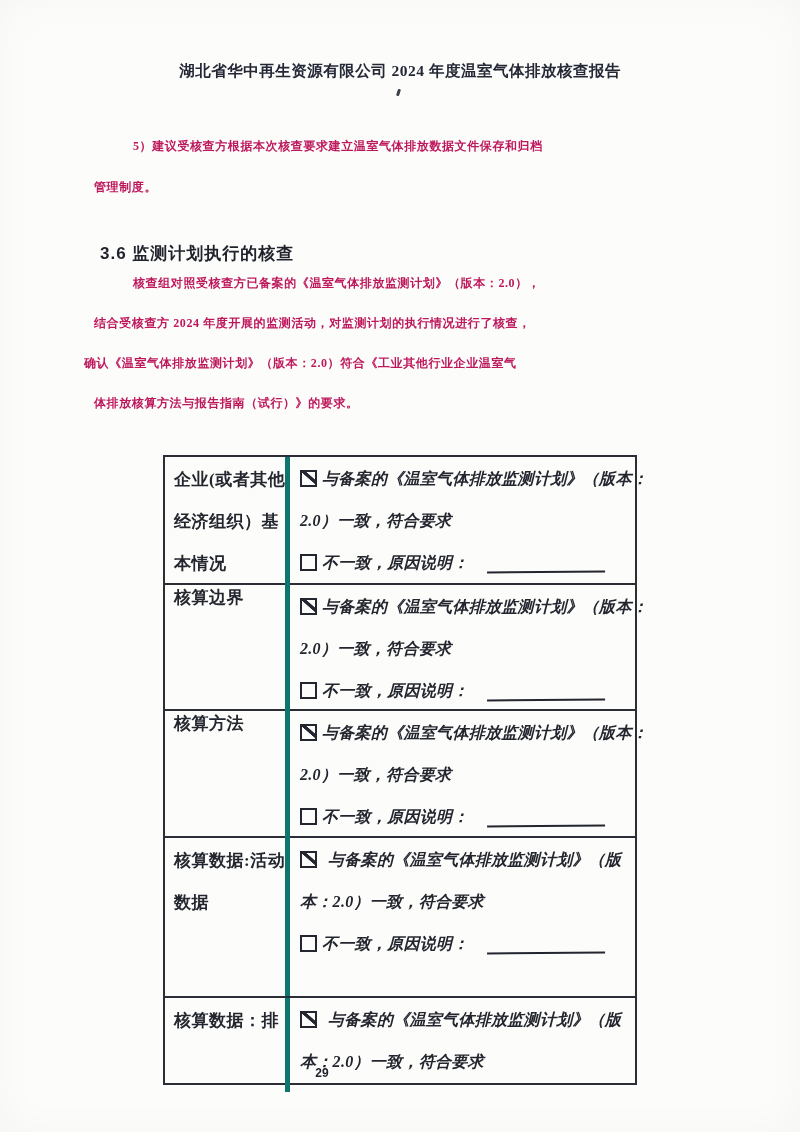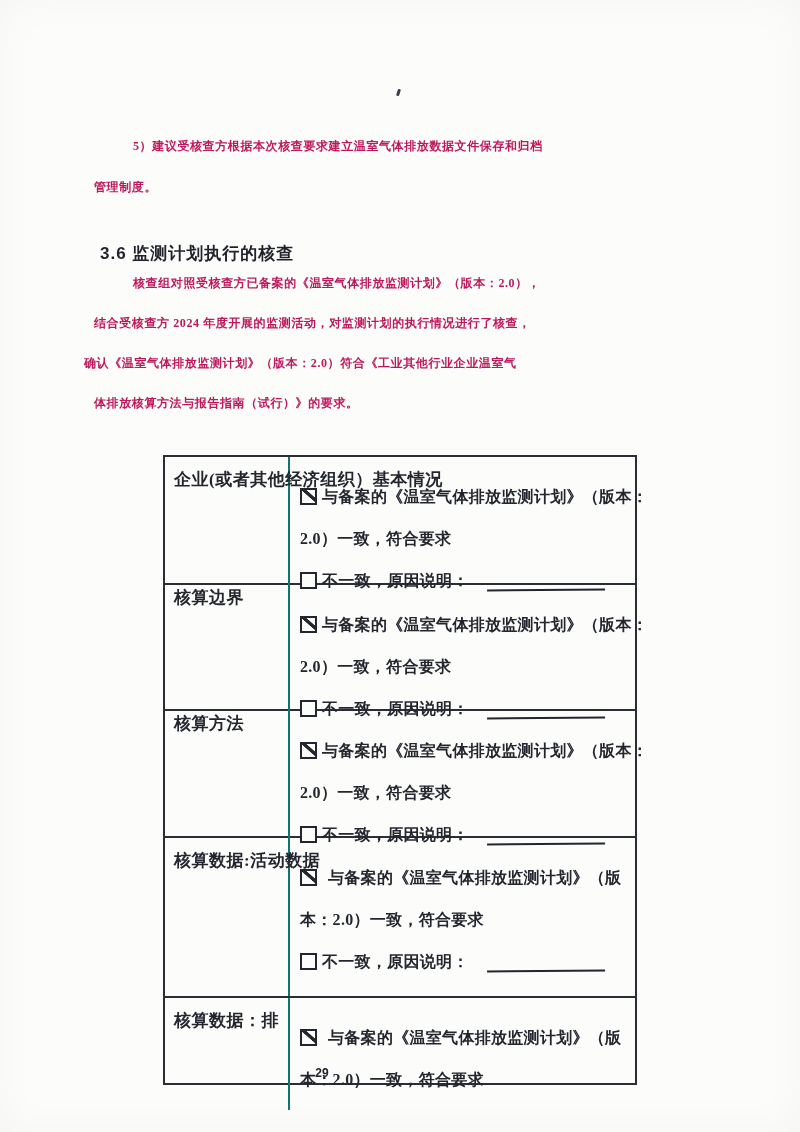--- a/index.html
+++ b/index.html
@@ -51,36 +51,37 @@
     background: transparent;
   }
   .trow {
     display: grid;
     grid-template-columns: 125px 1fr;
     border-bottom: 2px solid #2b2e36;
     box-sizing: border-box;
   }
   .trow:last-child { border-bottom: none; }
   .tlabel {
-    border-right: 2px solid #0f766e;
+    border-right: 5px solid #0f766e;
     box-sizing: border-box;
     padding: 10px 4px 0 9px;
-    display: flex; 
+    display: flex; flex-direction: column;
     font-size: 17px; font-weight: 600; letter-spacing: 0.5px;
     color: #23262f;
   }
   .trow.vcenter .tlabel { justify-content: flex-start; padding-top: 0; }
   .tlabel .llabel-line { height: 42px; line-height: 25px; white-space: nowrap; }
   .trow.vcenter .tlabel .llabel-line { height: auto; }
   .tcontent {
     box-sizing: border-box;
-    padding: 28px 6px 0 10px;
+    padding: 10px 6px 0 10px;
     display: flex; flex-direction: column;
     font-size: 16px; font-weight: 600; letter-spacing: 0.3px;
     color: #23262f;
+    font-style: italic;
   }
   .cline {
     height: 42px;
     display: flex; align-items: flex-start;
     line-height: 24px;
     white-space: nowrap;
   }
   .cline .txt { display: inline-block; }
   .cb {
     flex: 0 0 auto;
@@ -114,20 +115,21 @@
     font-family: "Liberation Sans", "DejaVu Sans", sans-serif;
     font-size: 12px; font-weight: 700;
     color: #20232c;
   }
 </style>
 </head>
 <body>
 
 <div class="page">
 
+  <div class="doc-header">湖北省华中再生资源有限公司 2024 年度温室气体排放核查报告</div>
   <div class="artifact-mark"></div>
 
   <div class="body-line" style="top:138px; left:133px;">5）建议受核查方根据本次核查要求建立温室气体排放数据文件保存和归档</div>
   <div class="body-line" style="top:179px; left:94px;">管理制度。</div>
 
   <div class="section-heading">3.6 监测计划执行的核查</div>
 
   <div class="body-line" style="top:275px; left:133px;">核查组对照受核查方已备案的《温室气体排放监测计划》（版本：2.0），</div>
   <div class="body-line" style="top:315px; left:94px;">结合受核查方 2024 年度开展的监测活动，对监测计划的执行情况进行了核查，</div>
   <div class="body-line" style="top:355px; left:84px;">确认《温室气体排放监测计划》（版本：2.0）符合《工业其他行业企业温室气</div>

